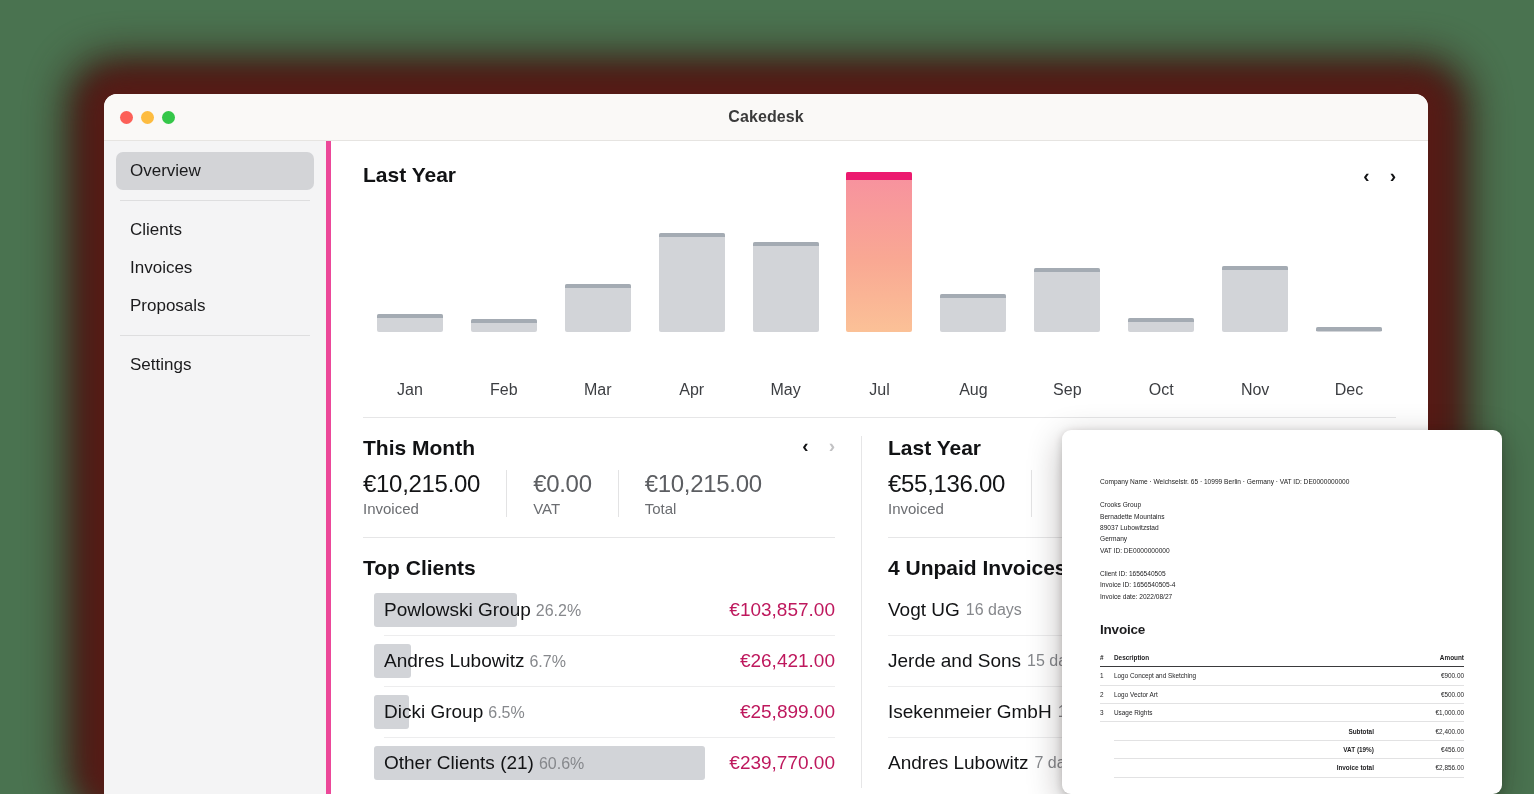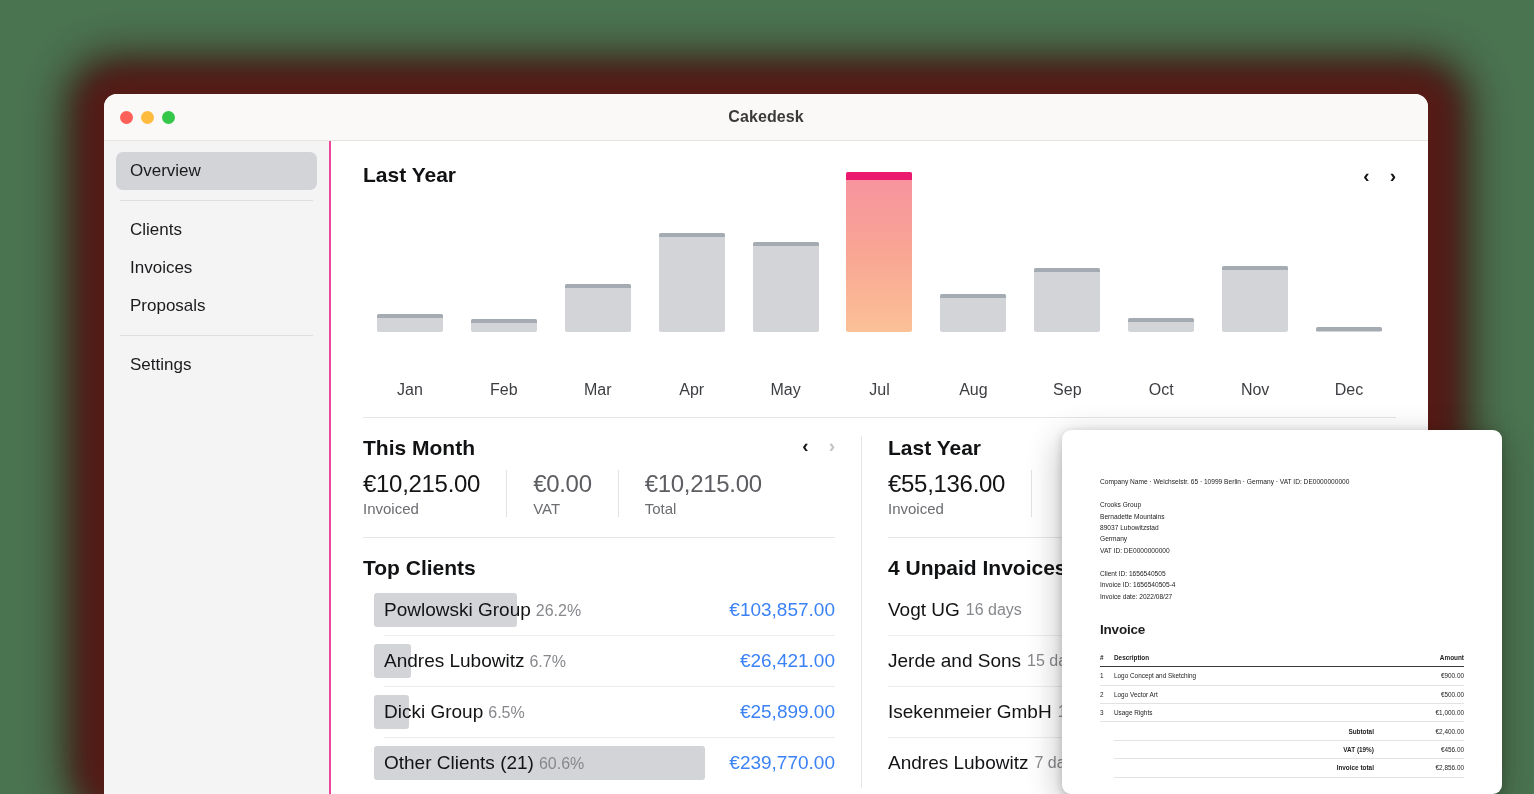--- a/index.html
+++ b/index.html
@@ -60,21 +60,21 @@
     font-size: 16px; font-weight: bold; color: #3b3b3b;
     letter-spacing: .1px;
   }
 
   .body { display: flex; height: 653px; }
 
   
   .sidebar {
     width: 227px; flex: 0 0 227px;
     background: #f4f4f5;
-    border-right: 2px solid #ec4899;
+    border-right: 5px solid #ec4899;
     padding: 11px 12px 0 12px;
   }
   .nav-item {
     height: 38px; display: flex; align-items: center;
     padding: 0 14px; border-radius: 7px;
     font-size: 17px; color: #1b1b1d;
     cursor: default;
   }
   .nav-item.active { background: #d3d4d7; }
   .nav-sep { height: 1px; background: #dededf; margin: 10px 4px; }
@@ -125,21 +125,21 @@
     height: 51px; position: relative; white-space: nowrap; margin-left: 21px;
   }
   .row + .row { border-top: 1px solid #ededee; }
   .row .namewrap { position: relative; display: inline-block; }
   .row .hlbar {
     position: absolute; left: -10px; top: 50%; transform: translateY(-50%);
     height: 34px; background: #d2d4d8; border-radius: 3px; z-index: 0;
   }
   .row .nm { position: relative; z-index: 1; font-size: 19px; color: #121315; }
   .row .pct { position: relative; z-index: 1; font-size: 16px; color: #86888c; margin-left: 5px; }
-  .row .amt { font-size: 19px; color: #3b82f6; }
+  .row .amt { font-size: 19px; color: #be185d; }
 
   .rrow {
     display: flex; align-items: center; height: 51px; white-space: nowrap;
   }
   .rrow + .rrow { border-top: 1px solid #ededee; }
   .rrow .nm { font-size: 19px; color: #121315; }
   .rrow .days { font-size: 16px; color: #86888c; margin-left: 6px; }
 
   
   .invoice-card {

